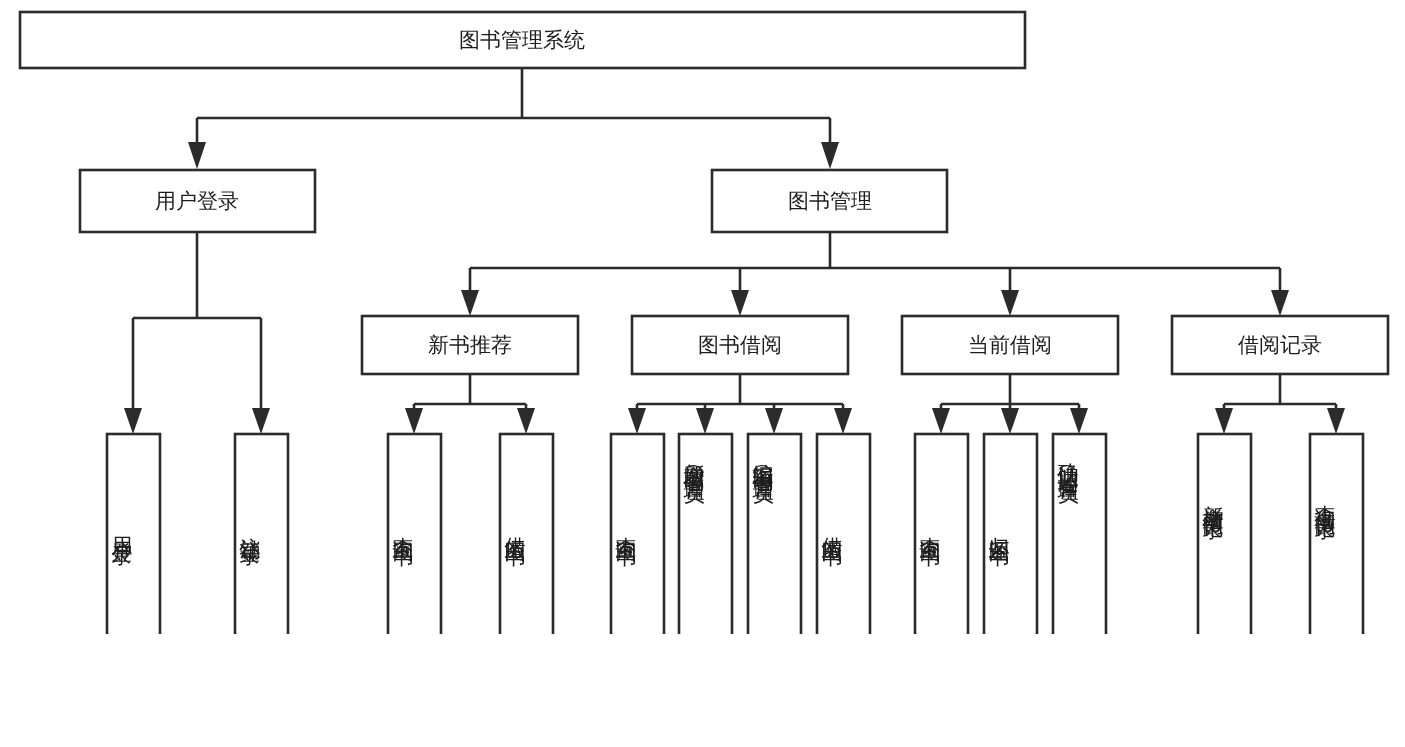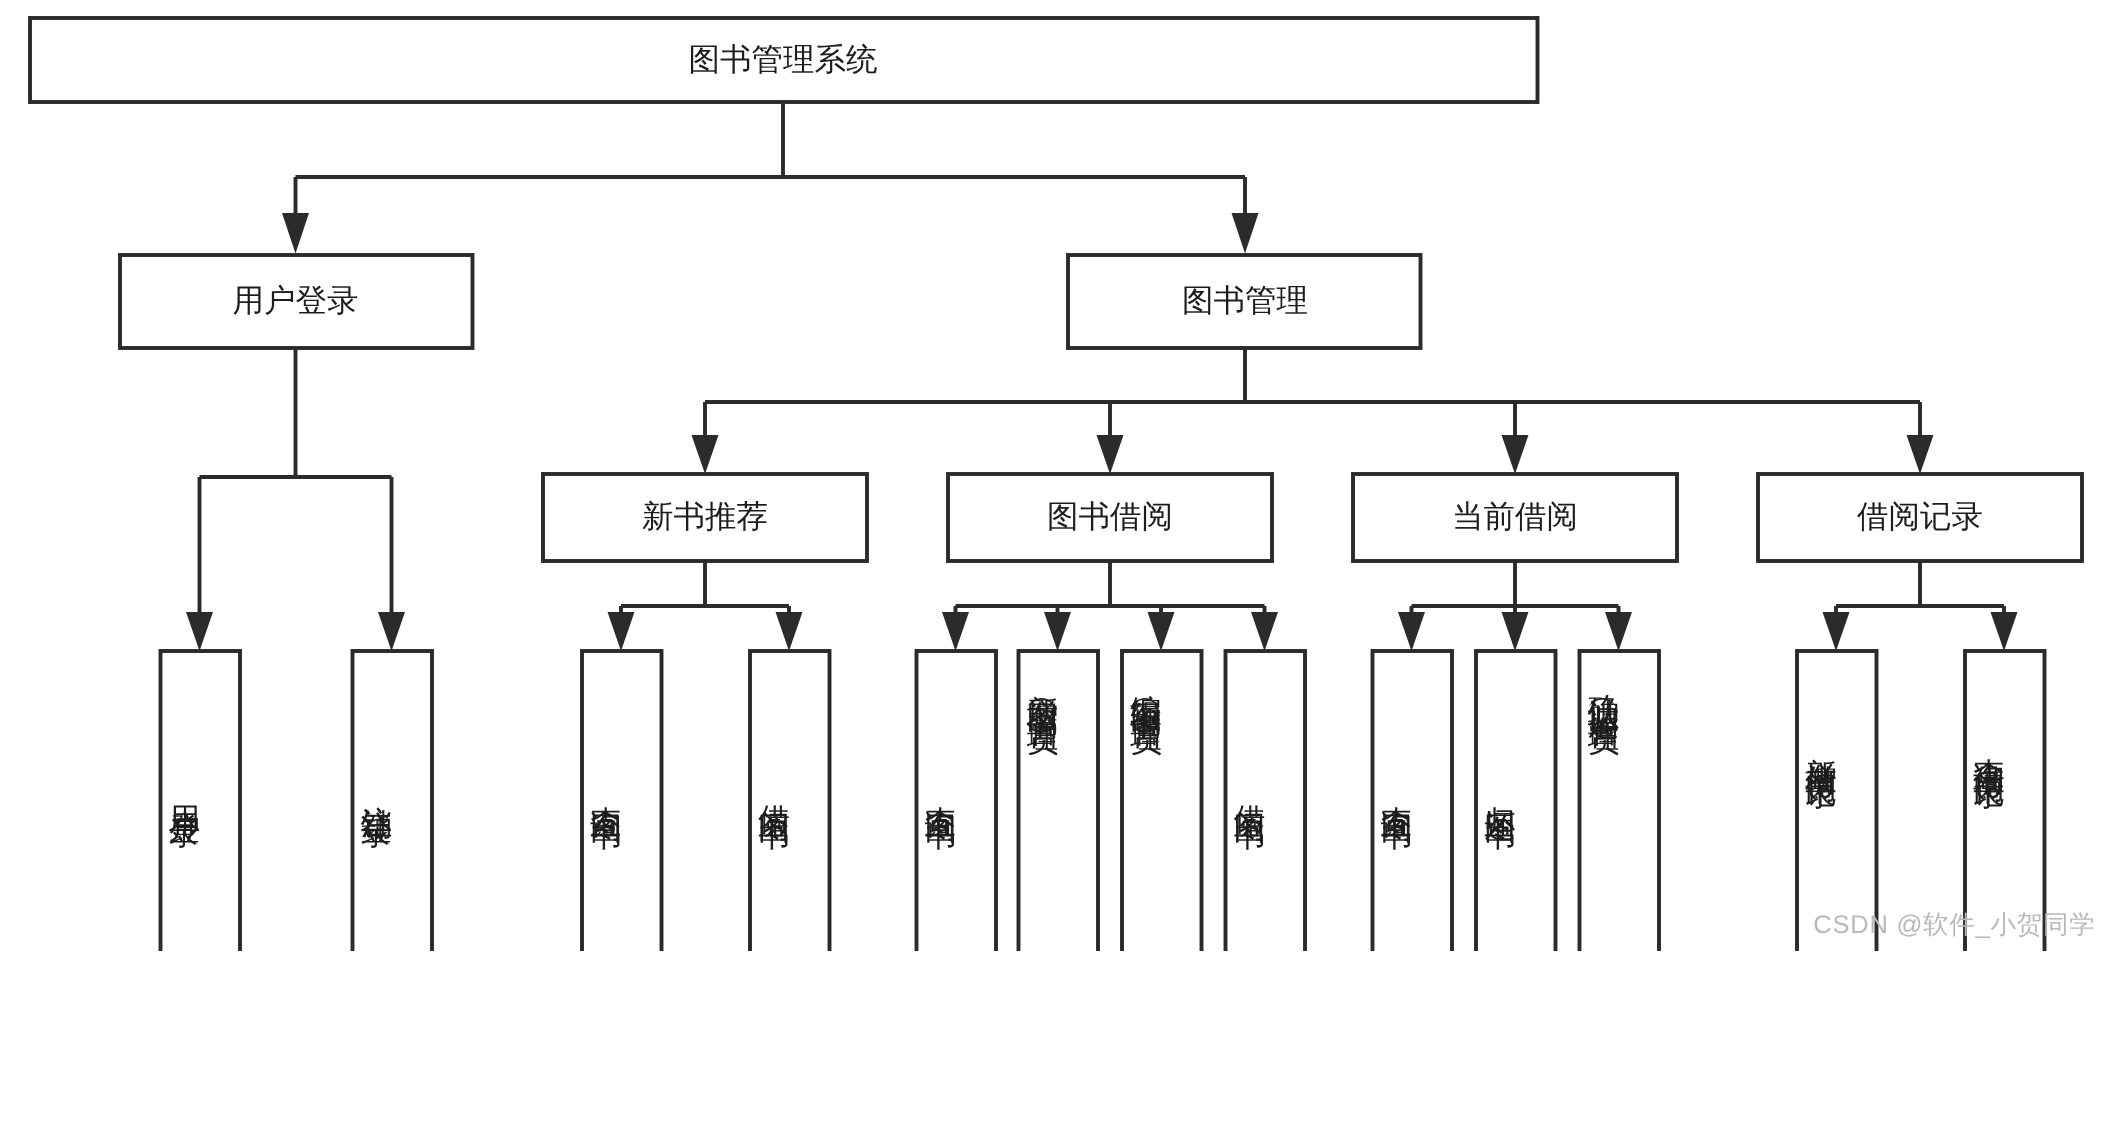--- a/index.html
+++ b/index.html
@@ -217,14 +217,13 @@
   <div class="node-label-v" style="left:753px; top:446px; height:285px;">编辑图书（管理员）</div>
   <div class="node-label-v" style="left:822px; top:520px; height:130px;">借阅图书</div>
 
   <div class="node-label-v" style="left:920px; top:520px; height:130px;">查询图书</div>
   <div class="node-label-v" style="left:989px; top:520px; height:130px;">归还图书</div>
   <div class="node-label-v" style="left:1058px; top:446px; height:285px;">确认归还（管理员）</div>
 
   <div class="node-label-v" style="left:1203px; top:488px; height:200px;">新增借阅记录</div>
   <div class="node-label-v" style="left:1315px; top:488px; height:200px;">查询借阅记录</div>
 
-  <div class="watermark">CSDN @软件_小贺同学</div>
 </div>
 
 </body></html>

